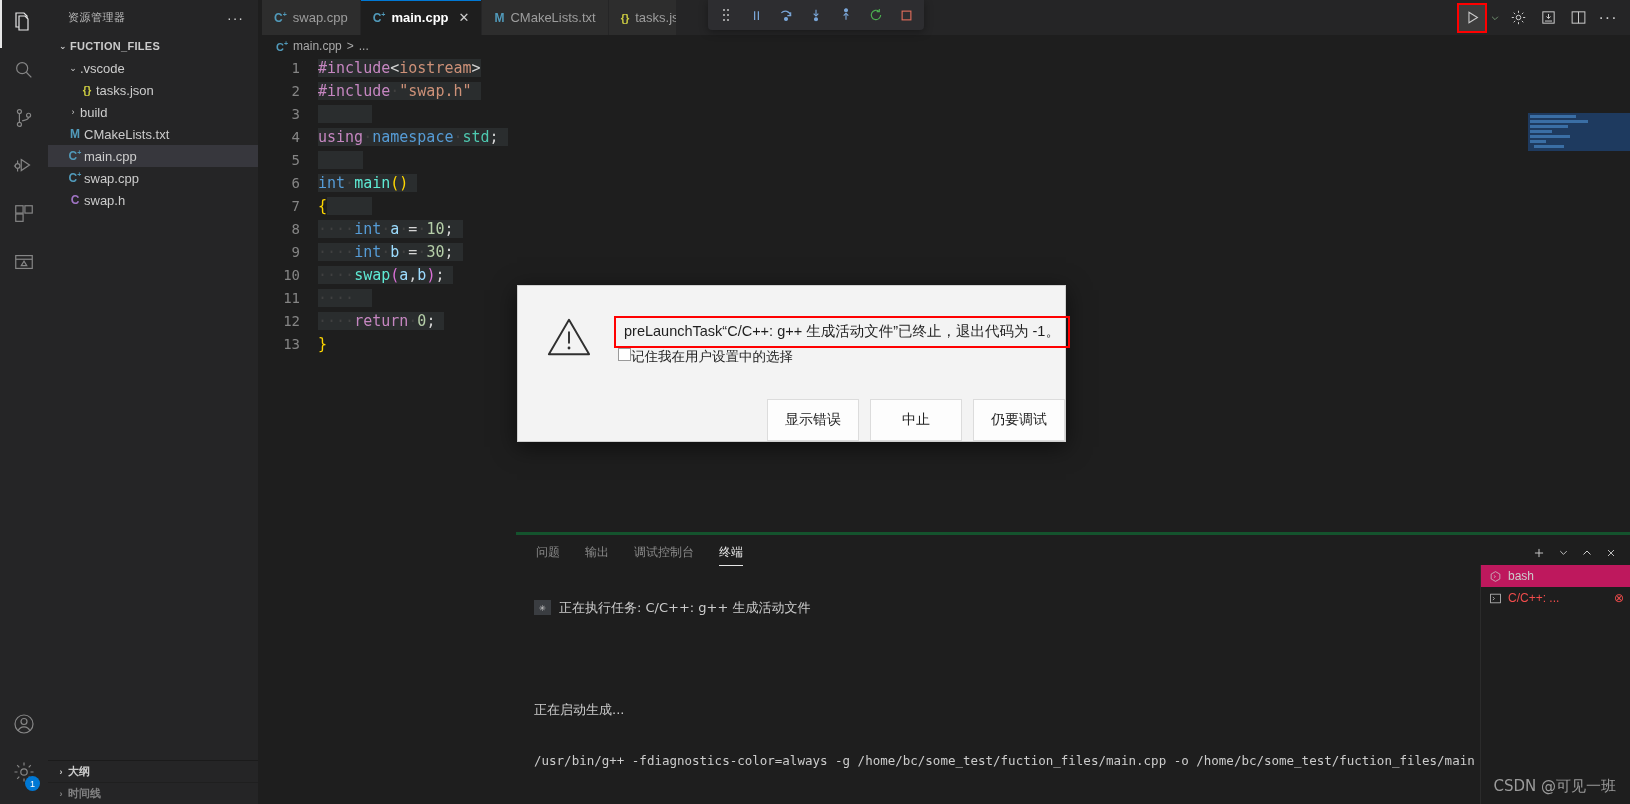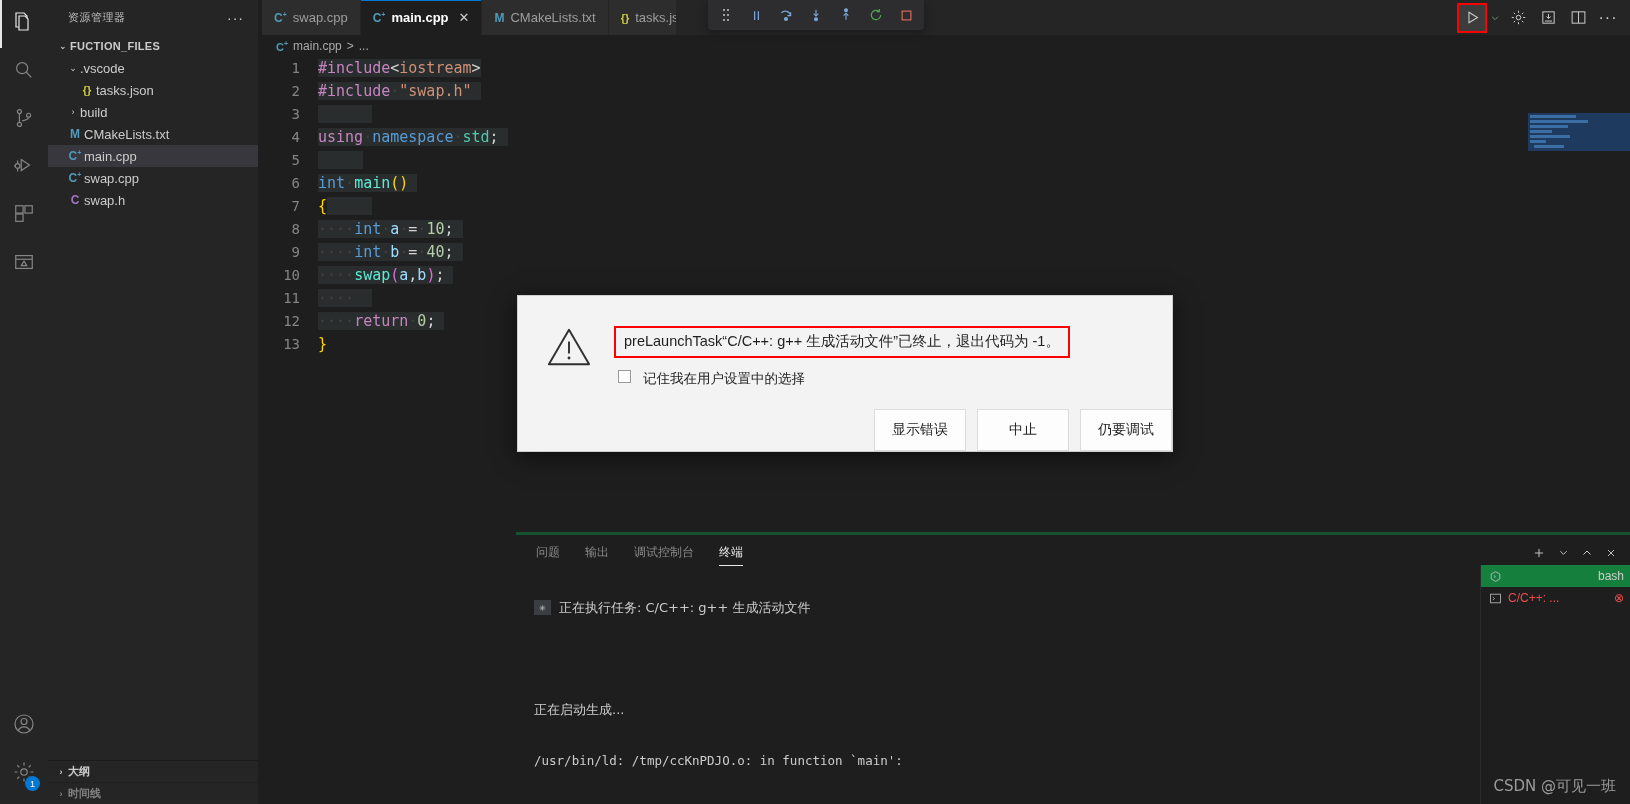--- a/index.html
+++ b/index.html
@@ -139,32 +139,32 @@
   .var   { color:#9cdcfe; }
   .dot   { color:#404040; }
 
   
   .minimap { position:absolute; right:0; top:22px; width:110px; height:475px; }
   .mm-block { position:absolute; background:#1e3a5f; }
   .mm-line { position:absolute; height:3px; background:#3a6ea5; }
 
   
   .modal {
-    position:absolute; left:517px; top:295px; width:656px; height:157px;
+    position:absolute; left:517px; top:285px; width:549px; height:157px;
     background:#f3f3f3; box-shadow:0 5px 22px rgba(0,0,0,.55);
     border:1px solid #d0d0d0;
   }
   .modal-body { display:flex; padding:28px 24px 0 28px; gap:22px; }
   .warn-icon { flex:none; width:46px; height:46px; }
   .modal-right { flex:1; padding-top:2px; }
   .modal-msg {
     display:inline-block; border:2px solid #ff0000; padding:3px 8px 5px 8px;
     color:#1f1f1f; font-size:14.5px; line-height:20px; white-space:nowrap;
   }
-  .modal-check { display:flex; gap:12px; margin-top:12px; padding-left:4px; }
+  .modal-check { display:flex; gap:0; padding-left:4px; }
   .cb {
     width:13px; height:13px; border:1px solid #9a9a9a; background:#fff; flex:none;
   }
   .modal-check span { color:#1f1f1f; font-size:13.5px; }
   .modal-footer {
     position:absolute; right:0; bottom:0; display:flex; gap:12px; padding:0 0 0 0;
   }
   .mbtn {
     height:42px; min-width:92px; background:#fdfdfd; border:1px solid #dcdcdc;
     color:#1f1f1f; font-size:14px; display:flex; align-items:center; justify-content:center;
@@ -202,21 +202,21 @@
   .cn { font-family:"DejaVu Sans","Liberation Sans",sans-serif; font-size:13px; }
 
   .term-list {
     position:absolute; right:0; top:30px; width:150px; bottom:0;
     border-left:1px solid #2b2b2b;
   }
   .tl-row {
     height:22px; display:flex; align-items:center; gap:6px; padding:0 6px 0 8px;
     font-size:12px; color:#cccccc;
   }
-  .tl-row.active { background:#15803d;text-align:right; }
+  .tl-row.active { background:#be185d; }
   .tl-row .name { flex:1; overflow:hidden; white-space:nowrap; text-overflow:ellipsis; }
   .tl-row.errt .name { color:#f14c4c; }
   .tl-x { color:#f14c4c; font-size:12px; }
 
   .watermark {
     position:absolute; right:14px; bottom:8px; color:#9b9b9b; font-size:15px;
     font-family:"DejaVu Sans","Liberation Sans",sans-serif;
   }
   .sb-left-strip { position:absolute; left:0; top:0; width:4px; height:35px; background:#1e1e1e; }
 </style>
@@ -502,21 +502,21 @@
         <div class="cline">
             <span class="lnum">7</span>
             <span class="ctext"><span class="br">{</span><span class="seg">     </span></span>
           </div>
         <div class="cline">
             <span class="lnum">8</span>
             <span class="ctext"><span class="seg"><span class="dot">····</span><span class="kw2">int</span><span class="dot">·</span><span class="var">a</span><span class="dot">·</span><span class="op">=</span><span class="dot">·</span><span class="num">10</span><span class="op">;</span> </span></span>
           </div>
         <div class="cline">
             <span class="lnum">9</span>
-            <span class="ctext"><span class="seg"><span class="dot">····</span><span class="kw2">int</span><span class="dot">·</span><span class="var">b</span><span class="dot">·</span><span class="op">=</span><span class="dot">·</span><span class="num">40</span><span class="op">;</span> </span></span>
+            <span class="ctext"><span class="seg"><span class="dot">····</span><span class="kw2">int</span><span class="dot">·</span><span class="var">b</span><span class="dot">·</span><span class="op">=</span><span class="dot">·</span><span class="num">30</span><span class="op">;</span> </span></span>
           </div>
         <div class="cline">
             <span class="lnum">10</span>
             <span class="ctext"><span class="seg"><span class="dot">····</span><span class="fn">swap</span><span class="br2">(</span><span class="var">a</span><span class="op">,</span><span class="var">b</span><span class="br2">)</span><span class="op">;</span> </span></span>
           </div>
         <div class="cline">
             <span class="lnum">11</span>
             <span class="ctext"><span class="seg"><span class="dot">····</span>  </span></span>
           </div>
         <div class="cline">
@@ -581,20 +581,21 @@
       </div>
 
       <div class="term-wrap">
         <div class="term">
           <div class="tl">
             <span class="star">✳</span>
             <span class="cn">正在执行任务: C/C++: g++ 生成活动文件</span>
           </div>
           <div class="tl">&nbsp;</div>
           <div class="tl"><span class="cn">正在启动生成...</span></div>
+          <div class="tl"><span>/usr/bin/g++ -fdiagnostics-color=always -g /home/bc/some_test/fuction_files/main.cpp -o /home/bc/some_test/fuction_files/main</span></div>
           <div class="tl"><span>/usr/bin/ld: /tmp/ccKnPDJO.o: in function `main':</span></div>
           
           
           
           
           
           
           
         </div>
       </div>

